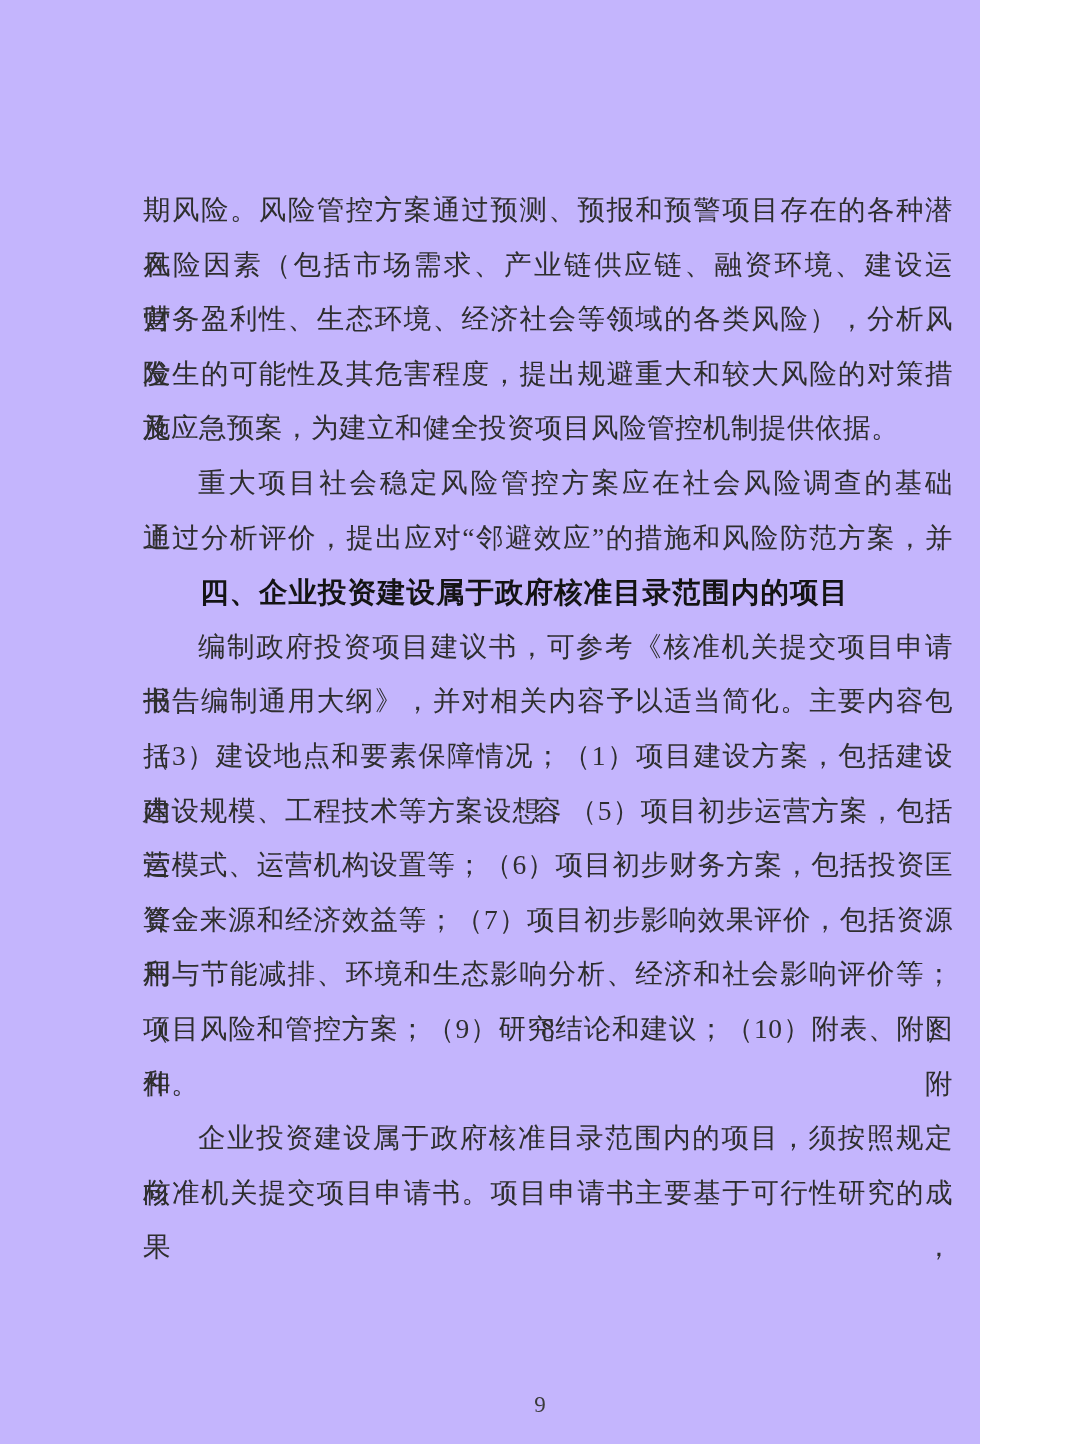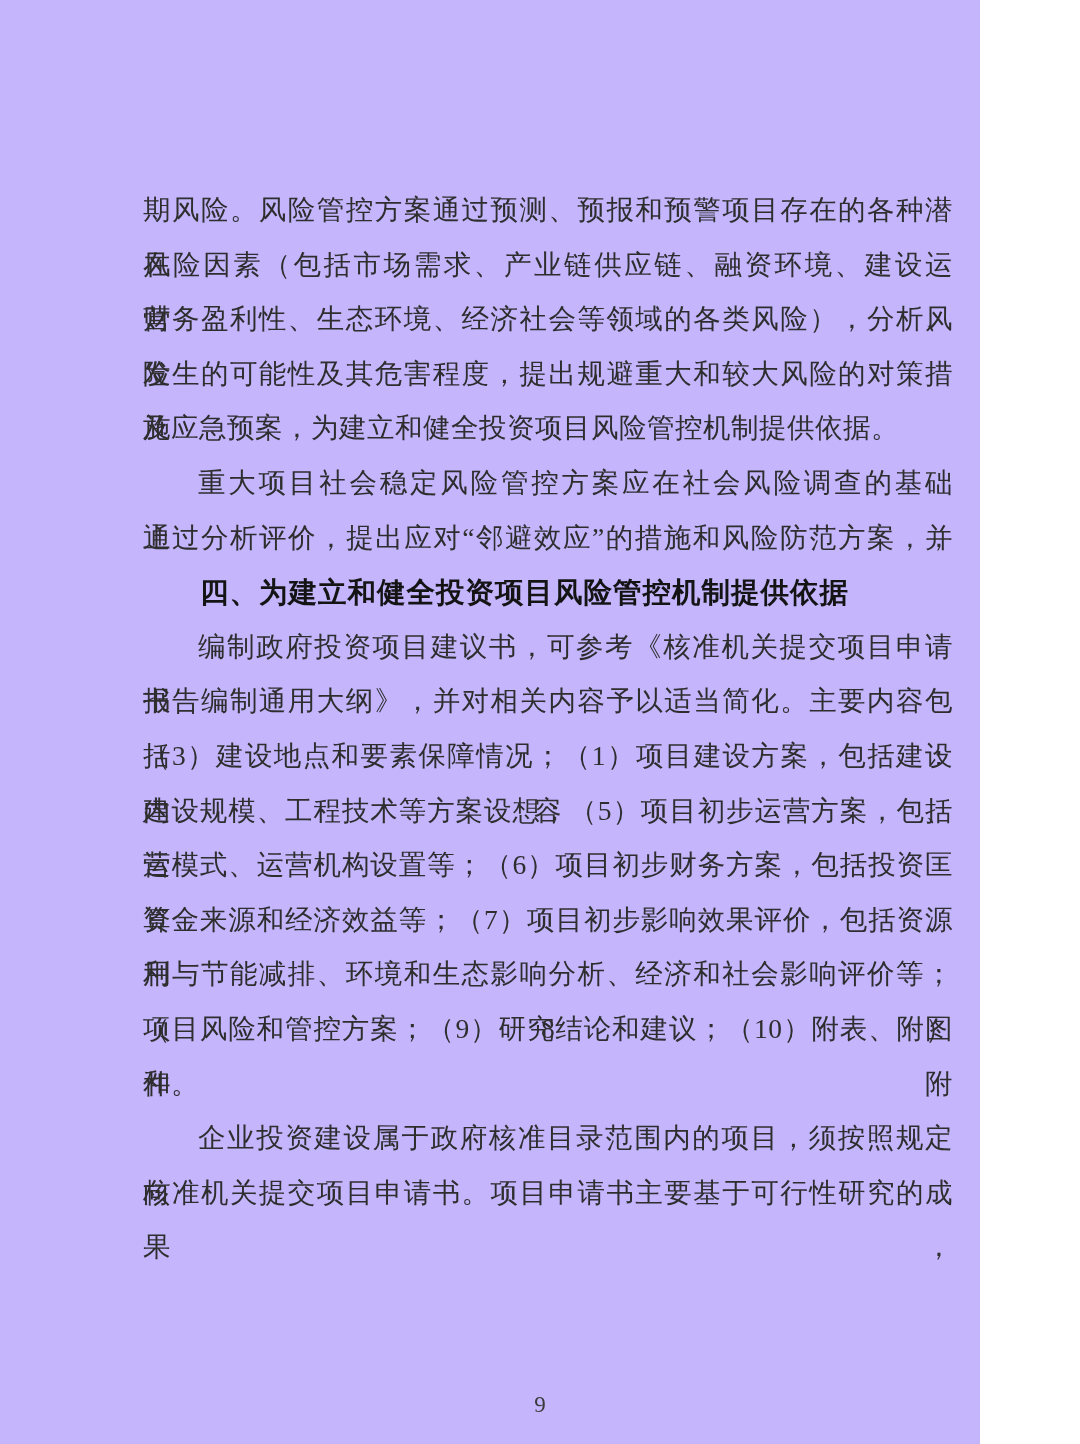--- a/index.html
+++ b/index.html
@@ -61,21 +61,21 @@
 
 <div class="page">
   <div class="textblock">
     <div class="line">期风险。风险管控方案通过预测、预报和预警项目存在的各种潜在</div>
     <div class="line">风险因素（包括市场需求、产业链供应链、融资环境、建设运营、</div>
     <div class="line">财务盈利性、生态环境、经济社会等领域的各类风险），分析风险</div>
     <div class="line">发生的可能性及其危害程度，提出规避重大和较大风险的对策措施</div>
     <div class="line end">及应急预案，为建立和健全投资项目风险管控机制提供依据。</div>
     <div class="line indent">重大项目社会稳定风险管控方案应在社会风险调查的基础上，</div>
     <div class="line">通过分析评价，提出应对“邻避效应”的措施和风险防范方案，并</div>
-    <div class="line heading indent">四、为建立和健全投资项目风险管控机制提供依据</div>
+    <div class="line heading indent">四、企业投资建设属于政府核准目录范围内的项目</div>
     <div class="line indent">编制政府投资项目建议书，可参考《核准机关提交项目申请书</div>
     <div class="line">报告编制通用大纲》，并对相关内容予以适当简化。主要内容包括：</div>
     <div class="line">（3）建设地点和要素保障情况；（1）项目建设方案，包括建设内容、</div>
     <div class="line">建设规模、工程技术等方案设想；（5）项目初步运营方案，包括运</div>
     <div class="line">营模式、运营机构设置等；（6）项目初步财务方案，包括投资匡算、</div>
     <div class="line">资金来源和经济效益等；（7）项目初步影响效果评价，包括资源利</div>
     <div class="line">用与节能减排、环境和生态影响分析、经济和社会影响评价等；（8）</div>
     <div class="line">项目风险和管控方案；（9）研究结论和建议；（10）附表、附图和附</div>
     <div class="line end">件。</div>
     <div class="line indent">企业投资建设属于政府核准目录范围内的项目，须按照规定向</div>

